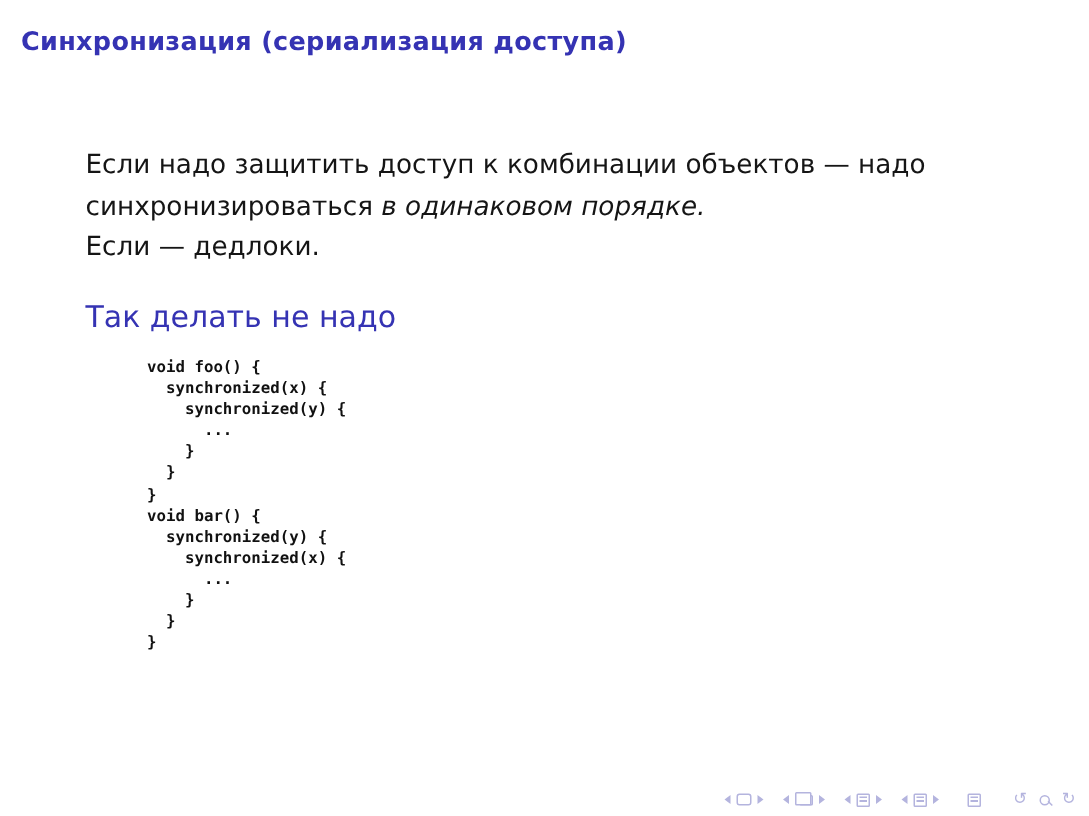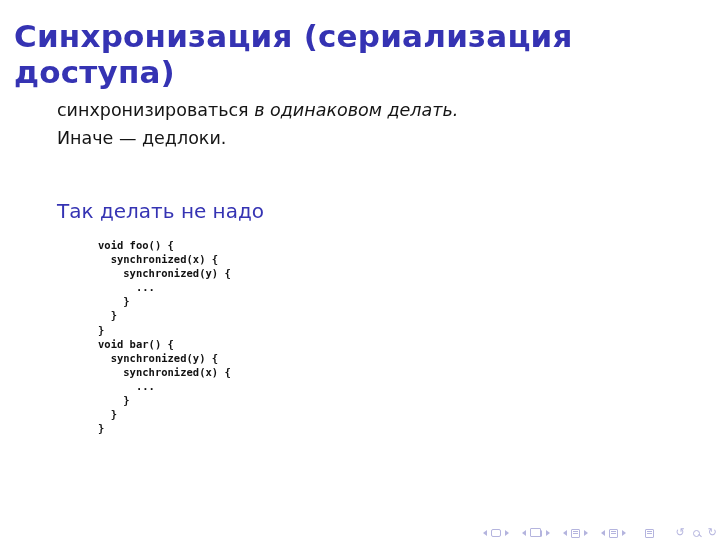--- a/index.html
+++ b/index.html
@@ -15,21 +15,21 @@
     overflow:hidden;
   }
   .slide{
     position:relative;
     width:726px;height:544px;
     background:#ffffff;
   }
   .frame-title{
     position:absolute;
     left:14px;top:18px;
-    font-size:31px;
+    font-size:17px;
     color:var(--structure);
     letter-spacing:0.2px;
   }
   .body-text{
     position:absolute;
     left:57px;top:97px;
     width:600px;
     font-size:17.5px;
     line-height:27.5px;
     color:var(--text);
@@ -78,24 +78,27 @@
 </style>
 </head>
 <body>
 
 <div class="slide">
 
   <h1 class="frame-title">Синхронизация (сериализация доступа)</h1>
 
   <div class="body-text">
     <div>
-      <span>синхронизироваться </span><span class="it">в одинаковом делать.</span>
+      <span>Если надо защитить доступ к комбинации объектов — надо</span>
     </div>
     <div>
-      <span>Иначе — дедлоки.</span>
+      <span>синхронизироваться </span><span class="it">в одинаковом порядке.</span>
+    </div>
+    <div>
+      <span>Если — дедлоки.</span>
     </div>
   </div>
 
   <div class="block-subtitle">Так делать не надо</div>
 
   <div class="code-block">
     <div class="code-line">void foo() {</div>
     <div class="code-line">  synchronized(x) {</div>
     <div class="code-line">    synchronized(y) {</div>
     <div class="code-line">      ...</div>

